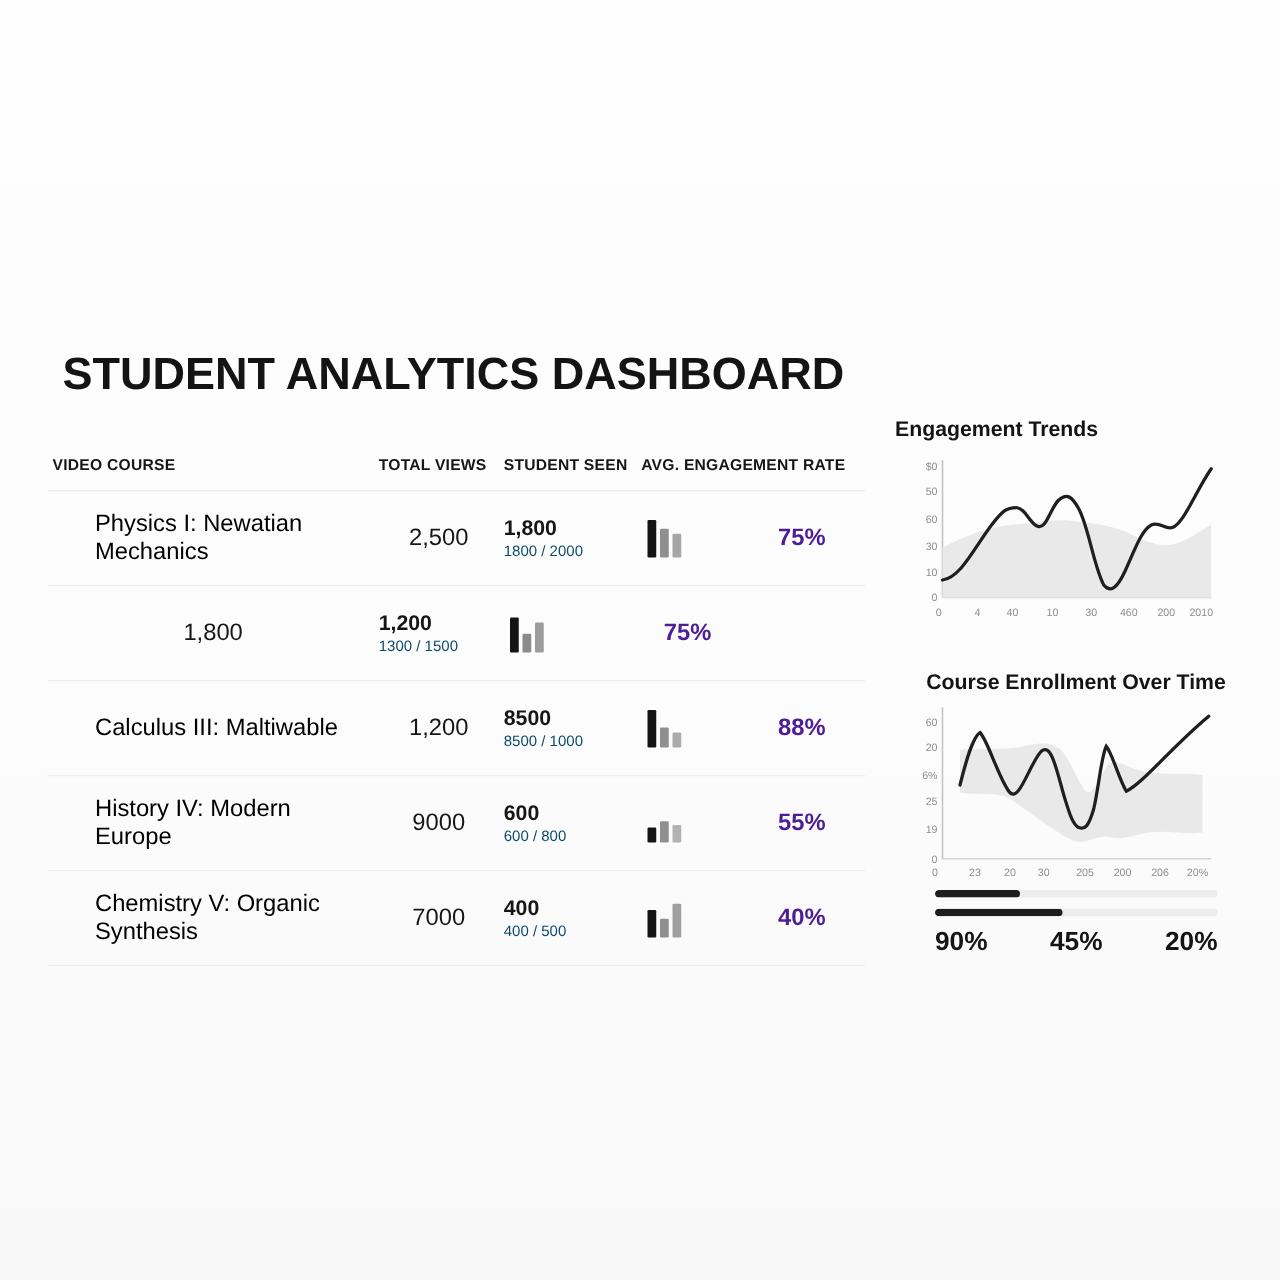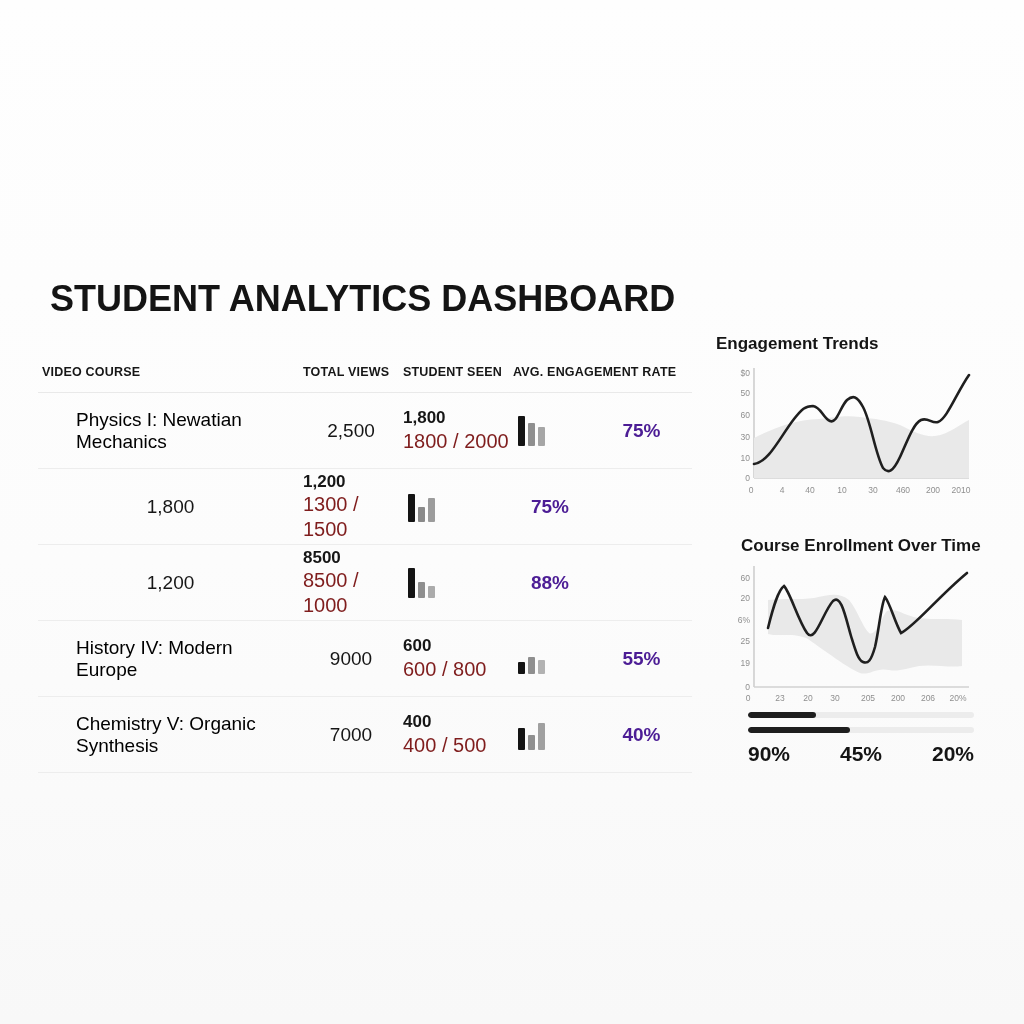--- a/index.html
+++ b/index.html
@@ -21,21 +21,21 @@
   }
   .thead>div{padding-left:4px;}
   .trow{
     display:grid;grid-template-columns:261px 100px 110px 96px auto;
     align-items:center;height:75px;border-bottom:1px solid #ededed;
   }
   .cell-course{padding-left:4px;font-size:19px;font-weight:400;color:#000000;margin-left:34px;}
   .cell-views{padding-left:4px;font-size:19px;font-weight:400;color:#161616;text-align:center;}
   .cell-seen{padding-left:4px;line-height:1.25;}
   .seen-main{font-size:17px;font-weight:700;color:#161616;}
-  .seen-sub{font-size:20px;color:#7f1d1d;}
+  .seen-sub{font-size:12px;color:#0c4a6e;}
   .cell-icon{padding-left:9px;}
   .mini-bars{display:flex;align-items:flex-end;gap:3px;height:30px;}
   .mini-bars .bar{width:7px;border-radius:1px;}
   .cell-pct{display:flex;justify-content:center;padding-right:14px;
     font-size:19px;font-weight:600;color:#4c1d95;}
   
   .chart-title{position:absolute;font-size:17px;font-weight:700;color:#141414;}
   #chart1-title{left:716px;top:334px;}
   #chart2-title{left:741px;top:536px;}
   .chart-svg{position:absolute;left:724px;}
@@ -88,20 +88,21 @@
         <span class="mini-bars">
           <div class="bar" style="height: 28px; background: rgb(20, 20, 20);"></div>
           <div class="bar" style="height: 15px; background: rgb(138, 138, 138);"></div>
           <div class="bar" style="height: 24px; background: rgb(156, 156, 156);"></div>
         </span>
       </div>
     <div class="cell-pct">75%</div>
   </div>
 
   <div class="trow">
+    <div class="cell-course">Calculus III: Maltiwable</div>
     <div class="cell-views">1,200</div>
     <div class="cell-seen">
       <div class="seen-main">8500</div>
       <div class="seen-sub">8500 / 1000</div>
     </div>
     <div class="cell-icon">
         <span class="mini-bars">
           <div class="bar" style="height: 30px; background: rgb(20, 20, 20);"></div>
           <div class="bar" style="height: 16px; background: rgb(143, 143, 143);"></div>
           <div class="bar" style="height: 12px; background: rgb(171, 171, 171);"></div>

